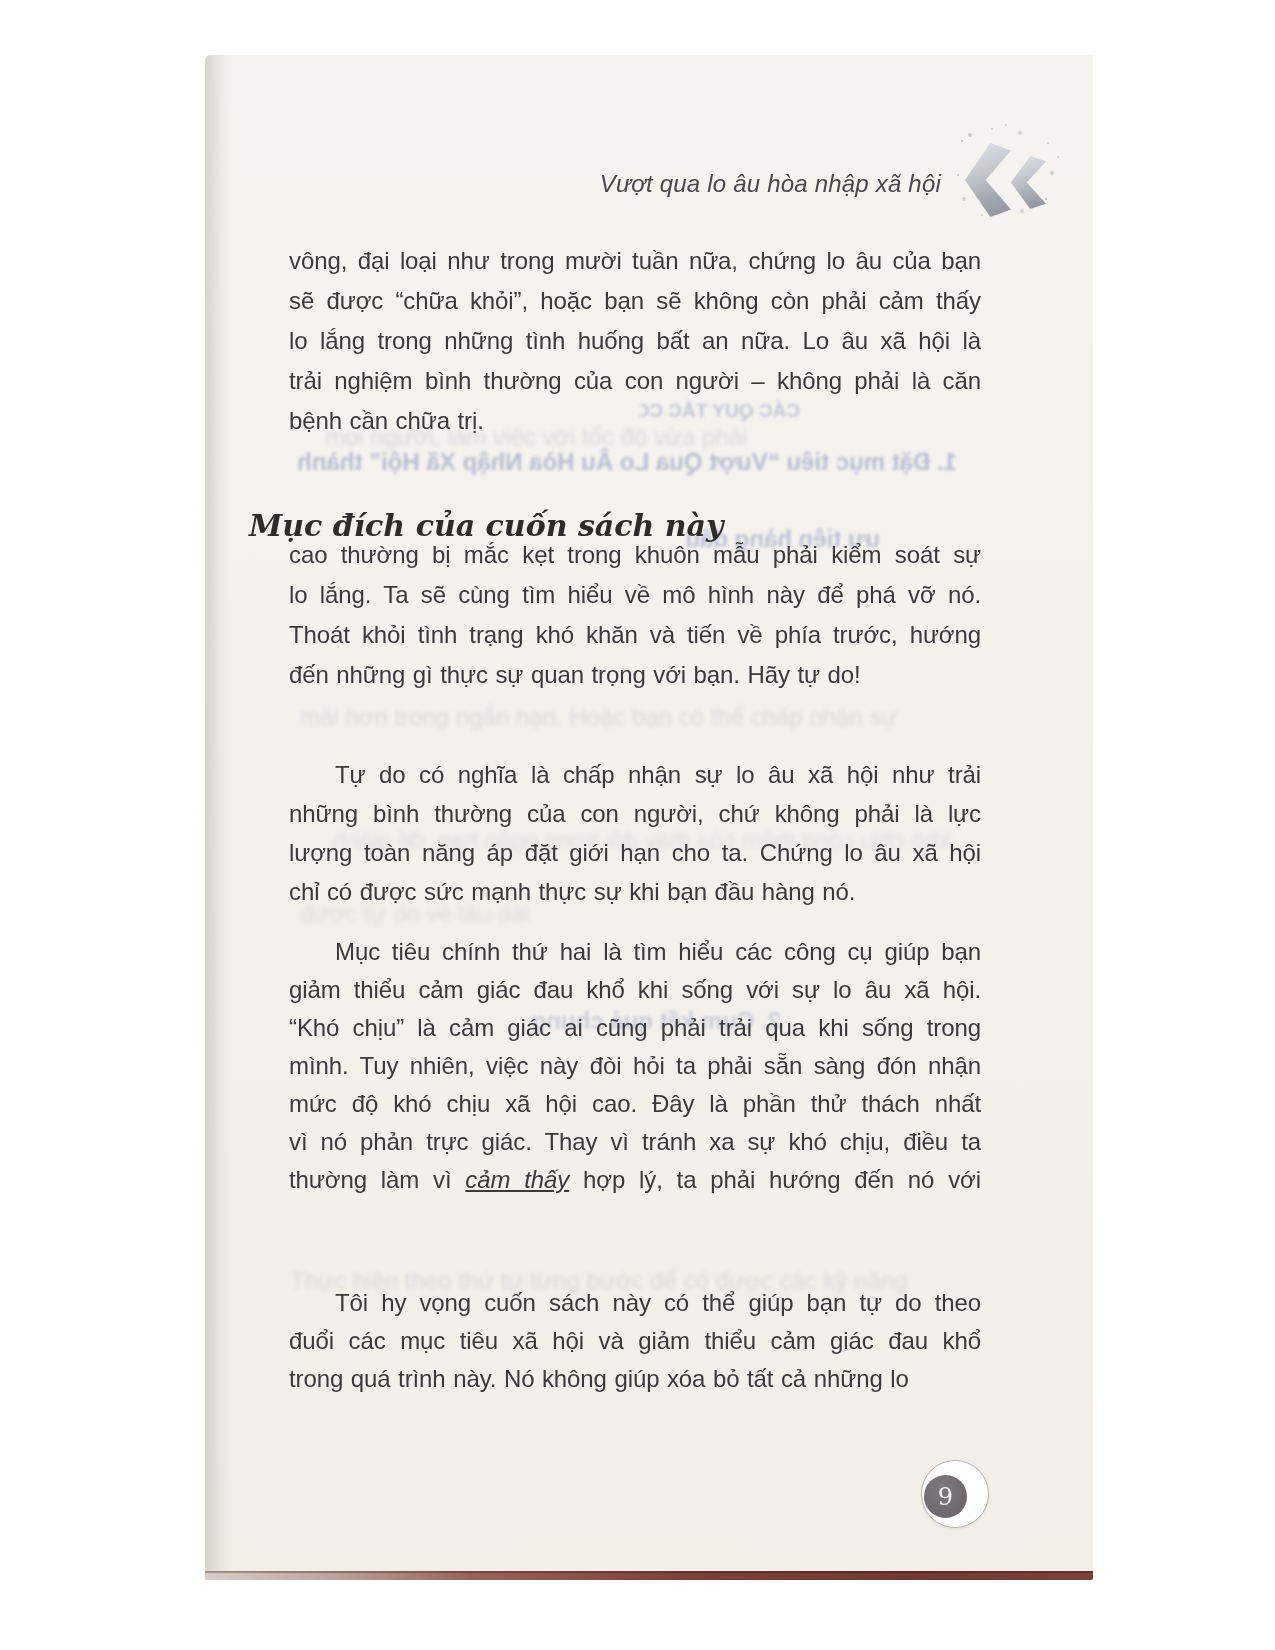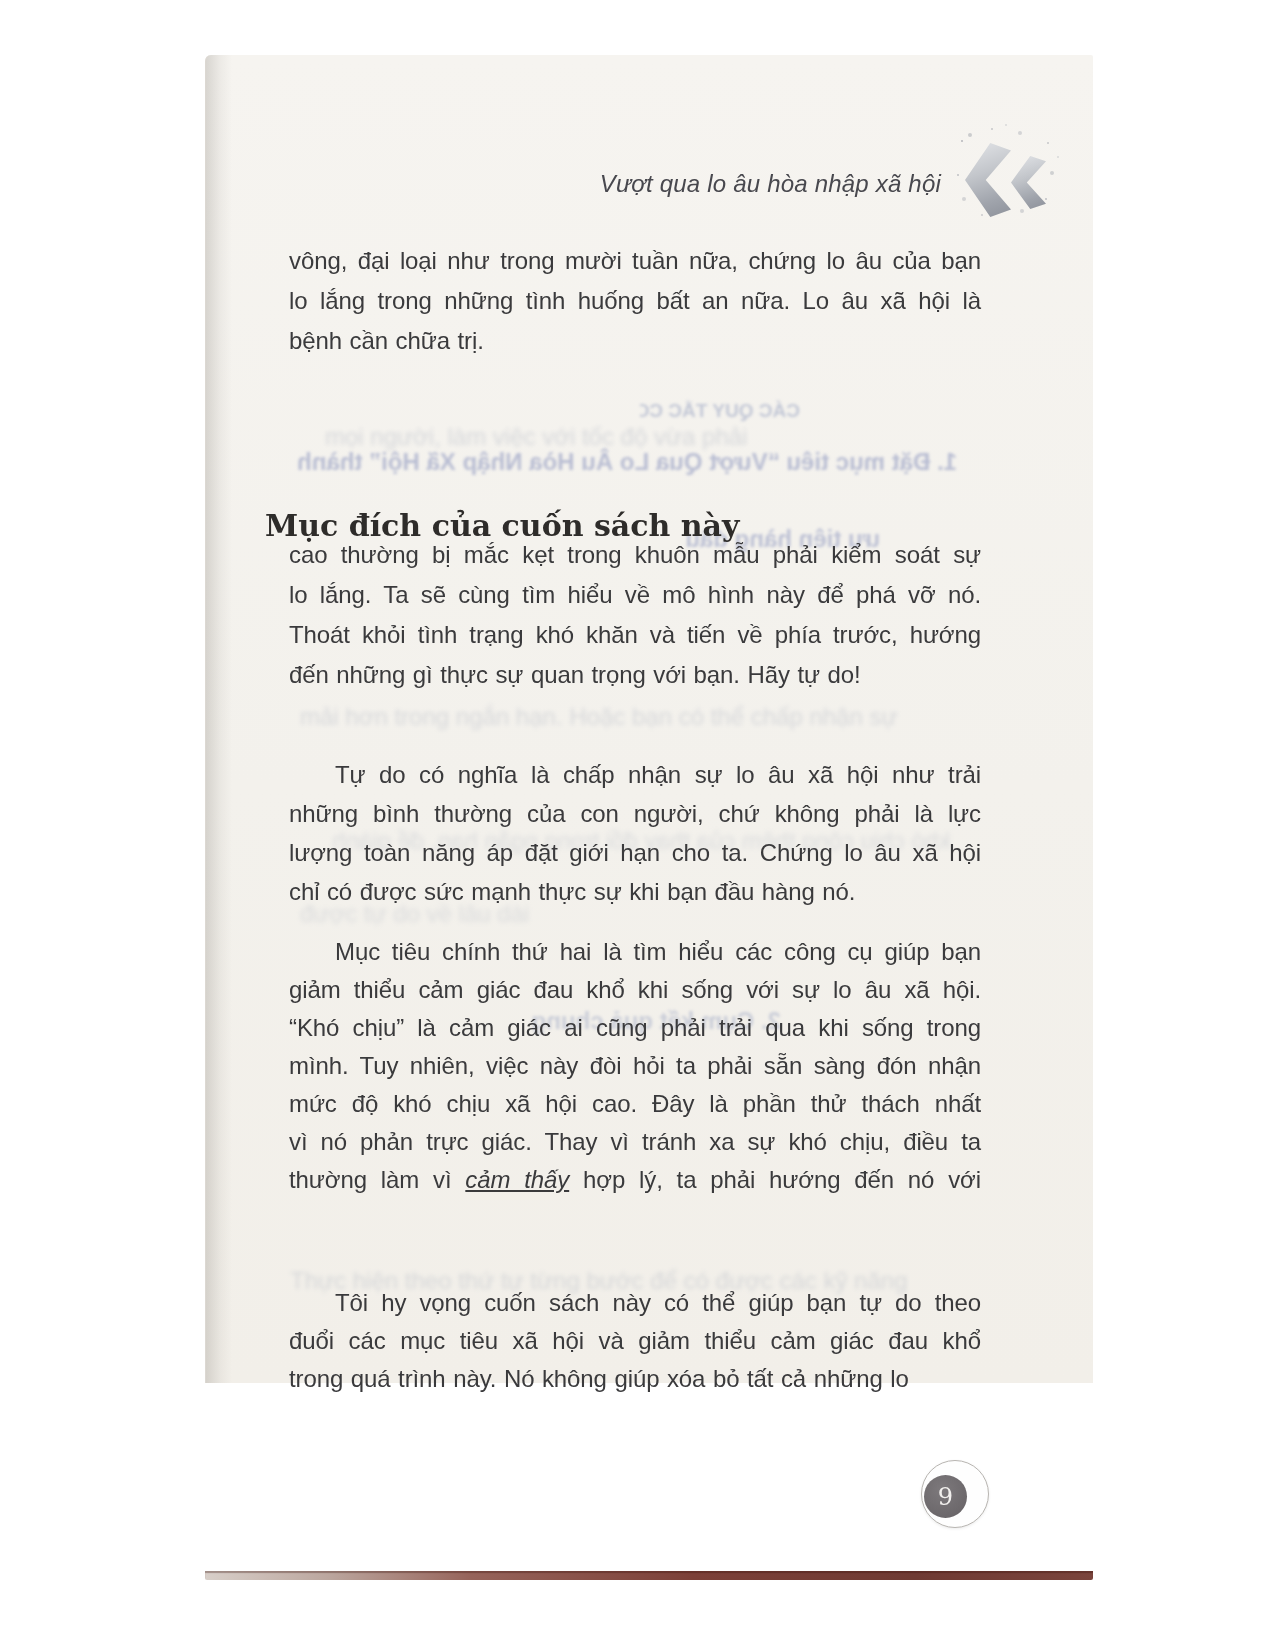--- a/index.html
+++ b/index.html
@@ -3,21 +3,21 @@
 <meta charset="utf-8">
 <style>
   html,body{margin:0;padding:0;}
   body{
     width:1275px;height:1650px;position:relative;overflow:hidden;
     background:#ffffff;
     font-family:"Liberation Sans","DejaVu Sans",sans-serif;
   }
   
   .page{
-    position:absolute;left:205px;top:55px;width:888px;height:1328px;
+    position:absolute;left:205px;top:55px;width:888px;height:1516px;
     background:linear-gradient(180deg,#f6f4f0 0%,#f3f1ec 55%,#f2efe9 100%);
     border-radius:6px 2px 0 0;
   }
   .page::before{ 
     content:"";position:absolute;left:0;top:0;bottom:0;width:26px;
     background:linear-gradient(90deg,rgba(110,104,96,.22),rgba(110,104,96,.07) 55%,rgba(110,104,96,0));
     border-left:1px solid #dcd8d2;border-radius:6px 0 0 0;
   }
   .book-edge{ 
     position:absolute;left:205px;top:1571px;width:888px;height:9px;
@@ -58,23 +58,23 @@
   }
   .para .line{display:block;text-align:justify;text-align-last:justify;}
   .para .line.last{text-align-last:left;}
   .para .line.indent{text-indent:46px;}
   .p1{top:186px;line-height:40px;}
   .p2{top:480px;line-height:40px;}
   .p3{top:700px;line-height:39px;}
   .p4{top:878px;line-height:38px;}
   .p5{top:1229px;line-height:38px;}
   .section-heading{
-    position:absolute;left:60px;top:426px;width:692px;
+    position:absolute;left:44px;top:426px;width:692px;
     font-family:"DejaVu Serif","Liberation Serif",serif;
-    font-weight:bold;font-size:30px;line-height:40px;color:#2e2c2a;
+    font-style:italic;font-weight:bold;font-size:30px;line-height:40px;color:#2e2c2a;
   }
   .em{font-style:italic;text-decoration:underline;}
   
   .page-badge{
     position:absolute;left:716px;top:1405px;width:66px;height:66px;border-radius:50%;
     background:#fefefe;border:1px solid #b8b5b1;box-shadow:0 1px 3px rgba(0,0,0,.08);
   }
   .page-badge .inner{
     position:absolute;left:2px;top:14px;width:43px;height:43px;border-radius:50%;
     background:radial-gradient(circle at 42% 35%,#7d797c 0%,#6c686b 70%,#605c5f 100%);
@@ -118,21 +118,23 @@
   <div class="ghost mirror g-datmuc">1. Đặt mục tiêu “Vượt Qua Lo Âu Hòa Nhập Xã Hội” thành</div>
   <div class="ghost mirror g-uutien">ưu tiên hàng đầu</div>
   <div class="ghost g-mai">mải hơn trong ngắn hạn. Hoặc bạn có thể chấp nhận sự</div>
   <div class="ghost mirror g-kho">khó chịu cộng thêm của thay đổi trong ngắn hạn, để giành</div>
   <div class="ghost g-duoc">được tự do về lâu dài</div>
   <div class="ghost mirror g-cum">2. Cụm kết quả chung</div>
   <div class="ghost g-thuc">Thực hiện theo thứ tự từng bước để có được các kỹ năng</div>
 
   <div class="para p1">
     <span class="line">vông, đại loại như trong mười tuần nữa, chứng lo âu của bạn</span>
+    <span class="line">sẽ được “chữa khỏi”, hoặc bạn sẽ không còn phải cảm thấy</span>
     <span class="line">lo lắng trong những tình huống bất an nữa. Lo âu xã hội là</span>
+    <span class="line">trải nghiệm bình thường của con người – không phải là căn</span>
     <span class="line last">bệnh cần chữa trị.</span>
   </div>
 
   <h2 class="section-heading">Mục đích của cuốn sách này</h2>
 
   <div class="para p2">
     <span class="line">cao thường bị mắc kẹt trong khuôn mẫu phải kiểm soát sự</span>
     <span class="line">lo lắng. Ta sẽ cùng tìm hiểu về mô hình này để phá vỡ nó.</span>
     <span class="line">Thoát khỏi tình trạng khó khăn và tiến về phía trước, hướng</span>
     <span class="line last">đến những gì thực sự quan trọng với bạn. Hãy tự do!</span>

